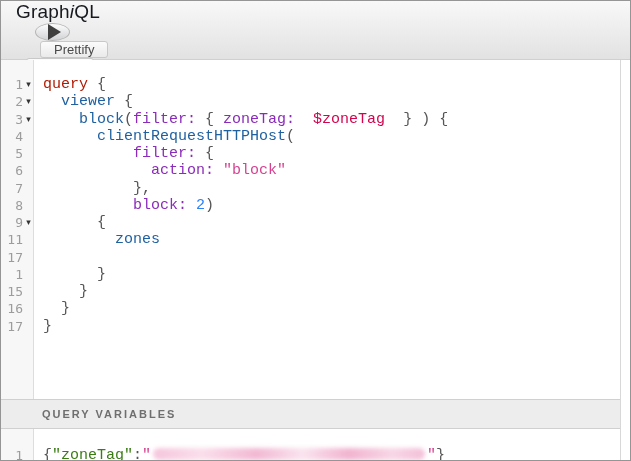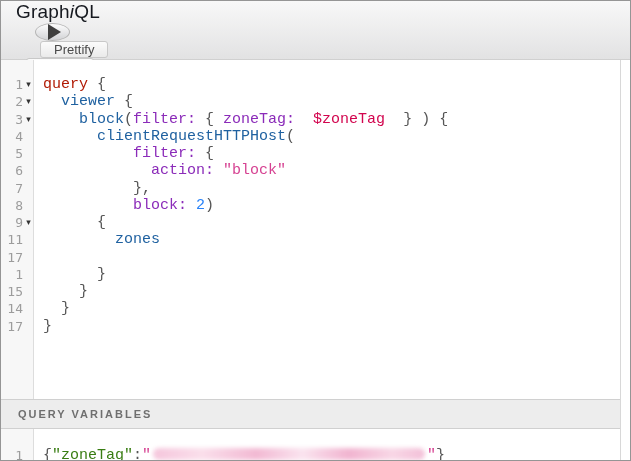--- a/index.html
+++ b/index.html
@@ -100,21 +100,21 @@
     background:linear-gradient(90deg,#f5c6dc,#fadfeb 18%,#f2b9d3 38%,#fae4ef 55%,#f1b4d0 72%,#f8d7e6 88%,#f3c0d8);
     filter:blur(2px);
   }
 
   
   .vars-header {
     height:30px; flex:none;
     background:var(--u-vars_header_bg,#ededed);
     border-top:1px solid var(--u-border,#d0d0d0);
     border-bottom:1px solid var(--u-border,#d0d0d0);
-    display:flex; align-items:center; padding-left:17px;
+    display:flex; align-items:center; padding-left:41px;
     cursor:pointer;
   }
   .vars-header span {
     font-size:11px; font-weight:bold; letter-spacing:2px;
     color:var(--u-vars_header_text,#6f6f6f); text-transform:uppercase;
   }
 </style>
 </head>
 <body>
 
@@ -221,21 +221,21 @@
             </div>
             <div class="cm-line">
               <div class="gut">
                 <span class="lnum">15</span>
                 <span class="fold"></span>
               </div>
               <div class="code"><span class="punc">    }</span></div>
             </div>
             <div class="cm-line">
               <div class="gut">
-                <span class="lnum">14</span>
+                <span class="lnum">16</span>
                 <span class="fold"></span>
               </div>
               <div class="code"><span class="punc">  }</span></div>
             </div>
             <div class="cm-line">
               <div class="gut">
                 <span class="lnum">17</span>
                 <span class="fold"></span>
               </div>
               <div class="code"><span class="punc">}</span></div>

